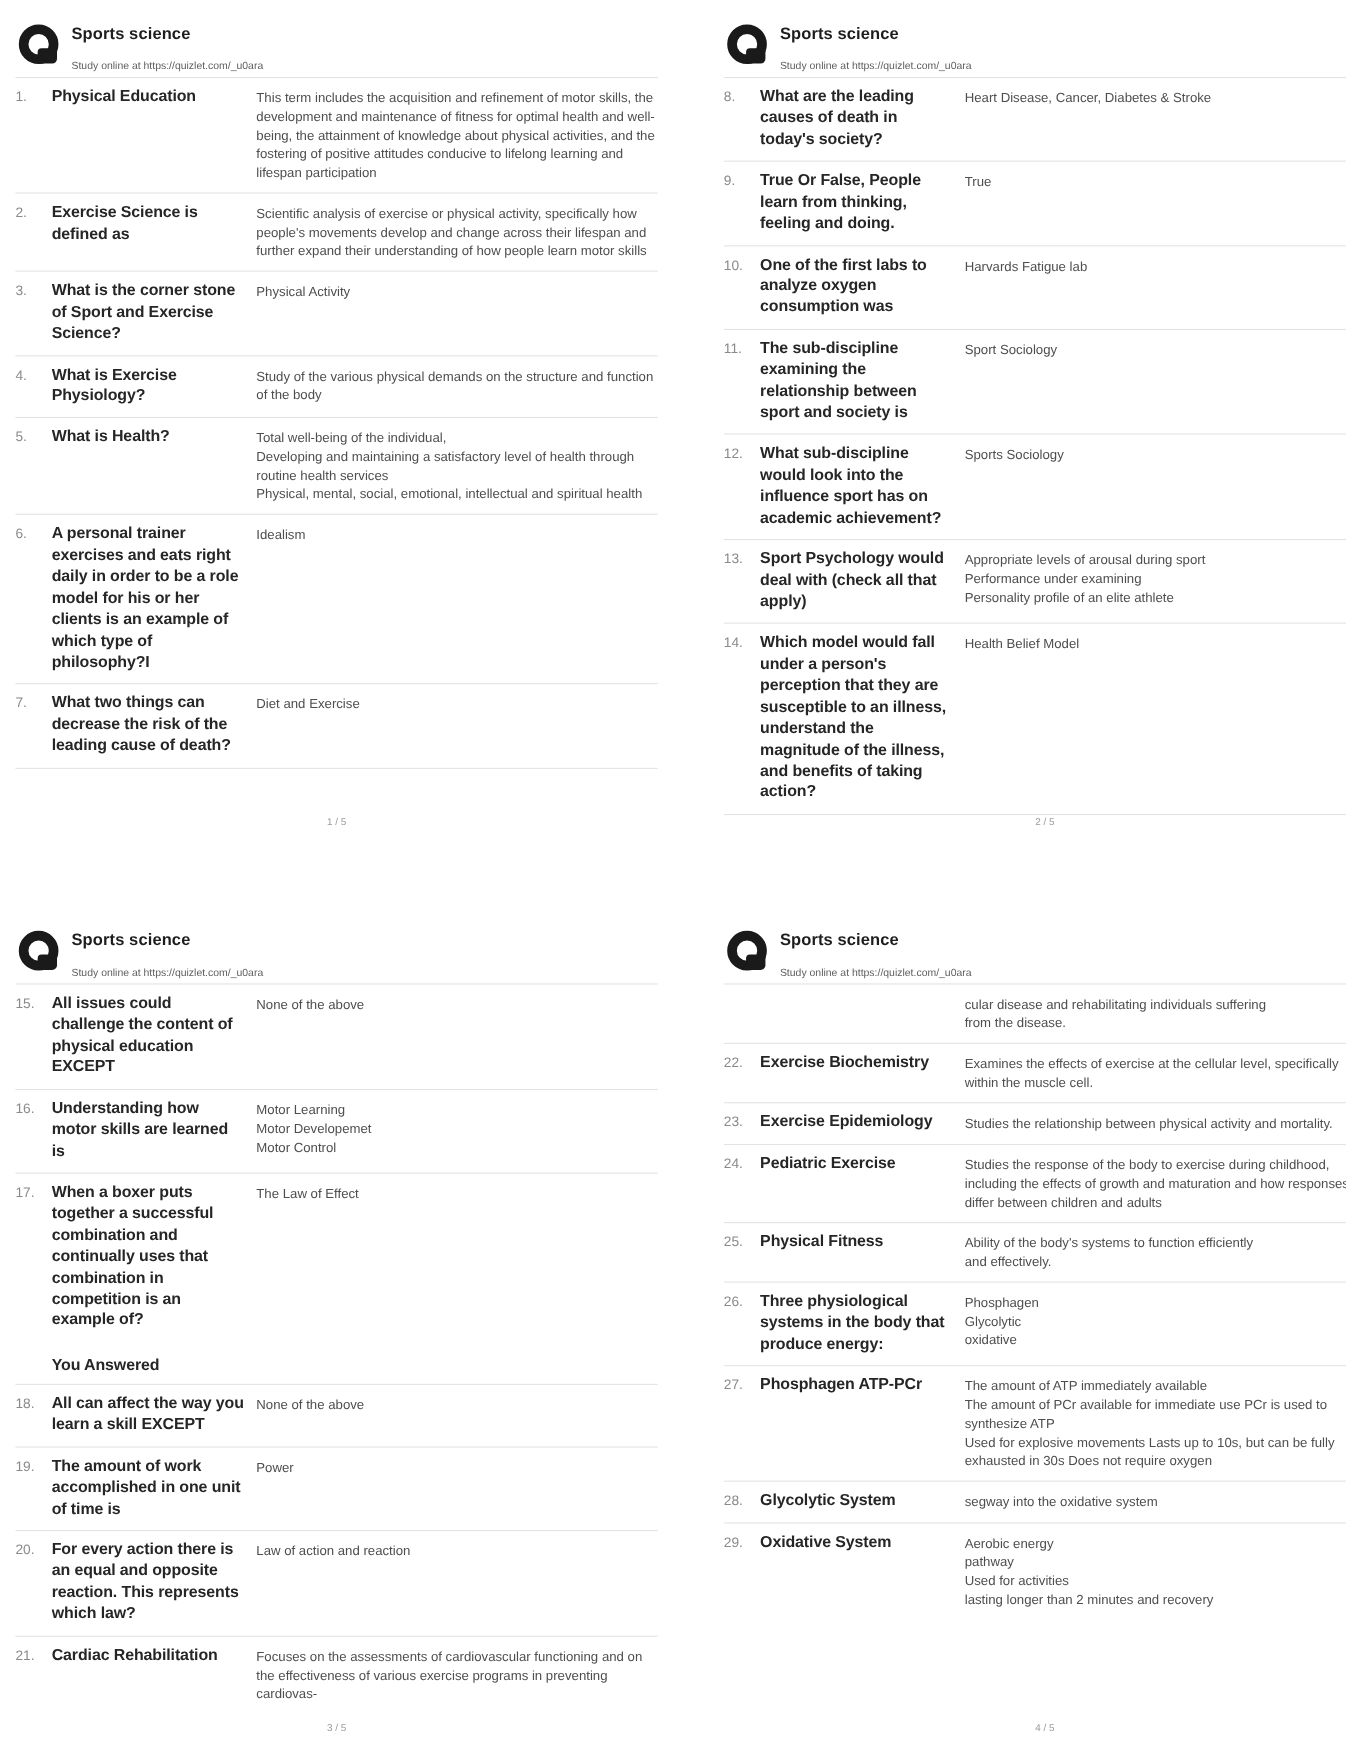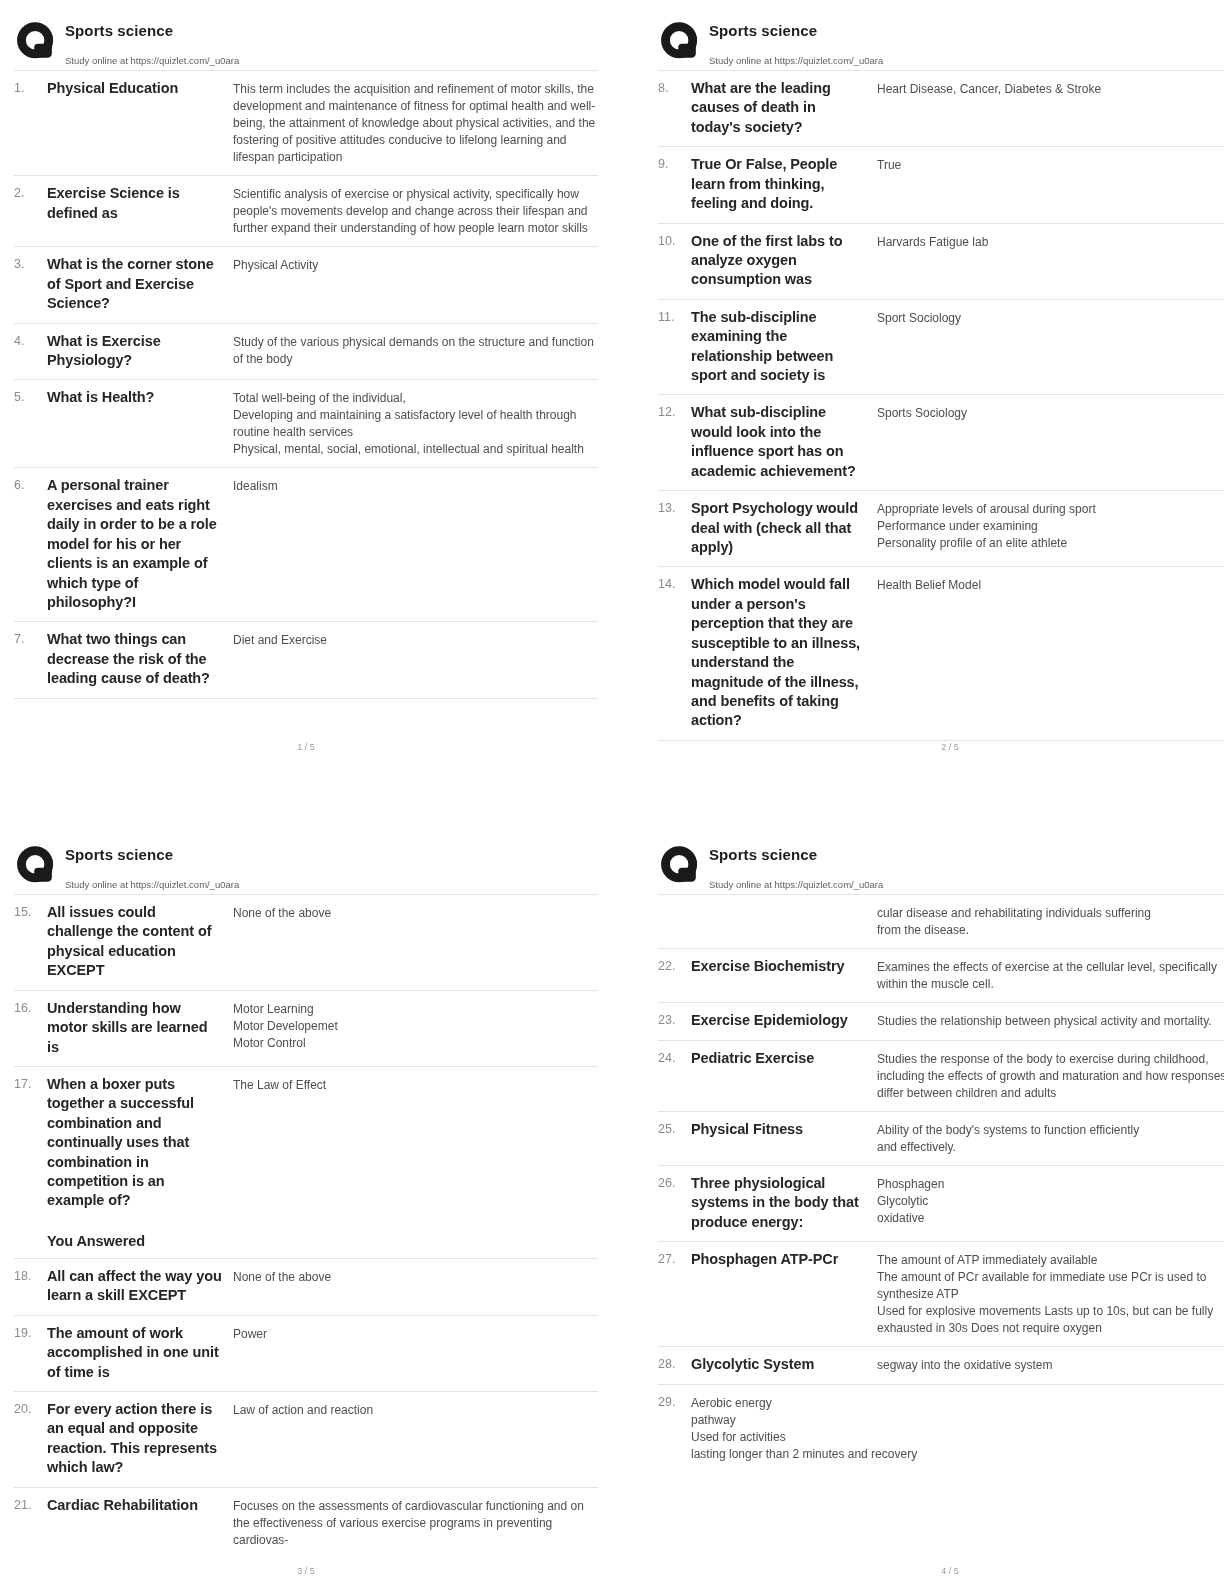--- a/index.html
+++ b/index.html
@@ -436,20 +436,23 @@
     <div class="term-cell">
       <div class="term-text">Glycolytic System</div>
     </div>
     <div class="def-cell">
             <div class="def-line">segway into the oxidative system</div>
           </div>
   </div>
 
   <div class="row no-border">
     <div class="num">29.</div>
+    <div class="term-cell">
+      <div class="term-text">Oxidative System</div>
+    </div>
     <div class="def-cell">
             <div class="def-line">Aerobic energy</div>
             <div class="def-line">pathway</div>
             <div class="def-line">Used for activities</div>
             <div class="def-line">lasting longer than 2 minutes and recovery</div>
           </div>
   </div>
 </div>
     <div class="footer">4 / 5</div>
   </section>

